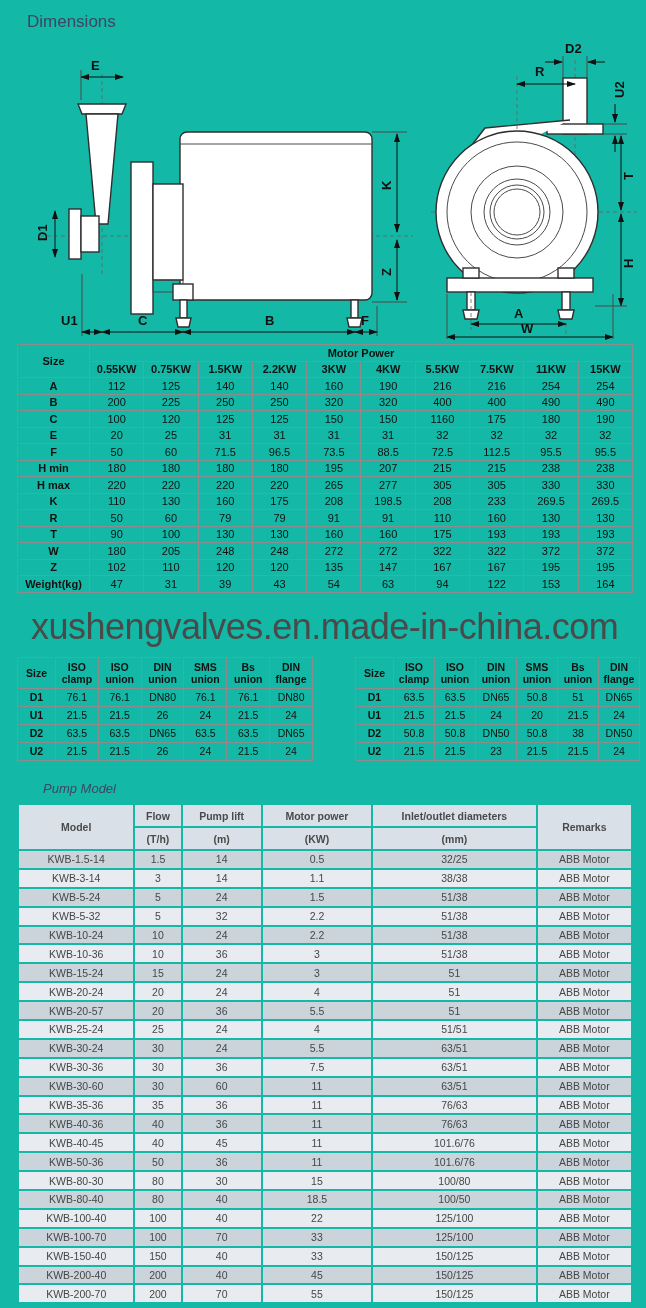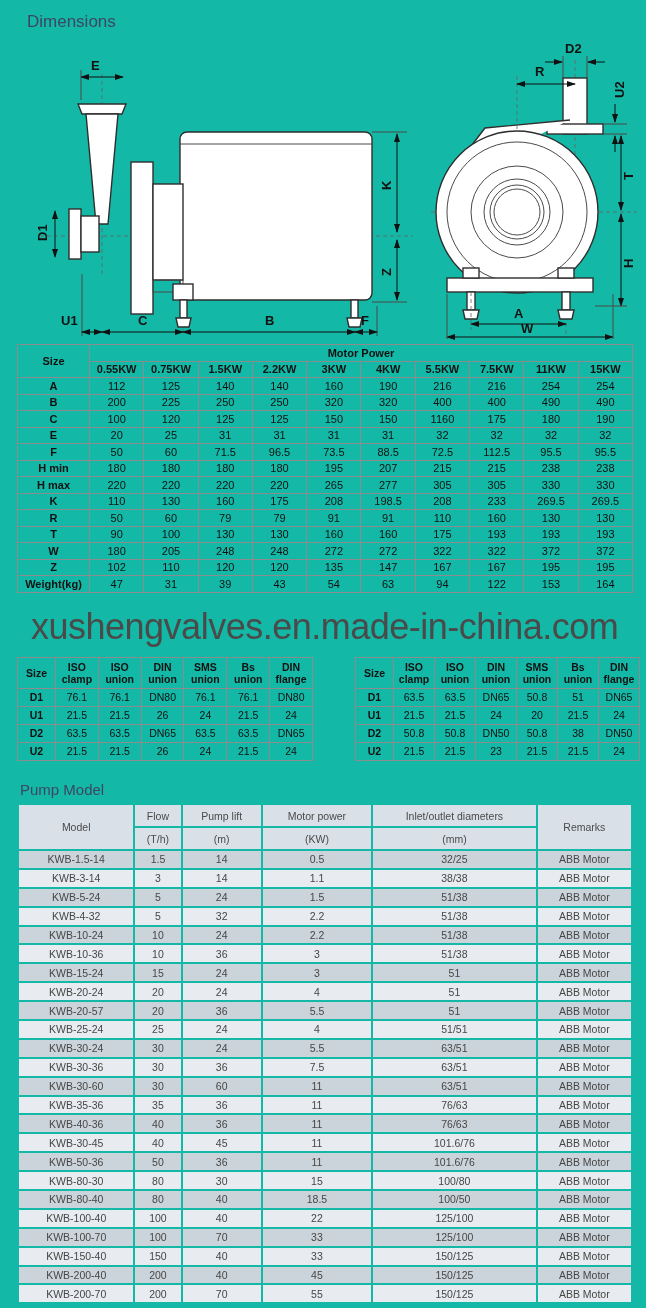--- a/index.html
+++ b/index.html
@@ -2,21 +2,21 @@
 <html><head>
 <meta charset="utf-8">
 <style>
   * { box-sizing: border-box; }
   html,body { margin:0; padding:0; background:#ffffff; }
   body { width:646px; height:1308px; font-family:"Liberation Sans", sans-serif; position:relative; }
   .page { position:relative; width:646px; height:1308px; overflow:hidden; background:#14b8a6; }
 
   .sec-heading { position:absolute; margin:0; font-weight:400; color:#3d4663; }
   .h-dimensions { left:27px; top:12px; font-size:17px; }
-  .h-pumpmodel  { left:20px; top:781px; font-size:15px; }
+  .h-pumpmodel  { left:43px; top:781px; font-size:13px;font-style:italic; }
 
   svg { position:absolute; overflow:visible; }
   svg text { font-family:"Liberation Sans", sans-serif; font-size:13px; font-weight:bold; fill:#111; }
   .thin  { stroke:#4a4a4a; stroke-width:1; fill:none; }
   .thick { stroke:#2e2e2e; stroke-width:1.4; fill:#fff; }
   .dash  { stroke:#666; stroke-width:0.8; stroke-dasharray:4 3; fill:none; }
   .dim   { stroke:#111; stroke-width:1; fill:none; }
 
   
   table.dim { position:absolute; left:17px; top:344px; width:616px; border-collapse:collapse; table-layout:fixed; font-size:11px; color:#111; text-align:center; }
@@ -32,21 +32,21 @@
   table.conn { position:absolute; top:657px; border-collapse:collapse; table-layout:fixed; font-size:10.5px; color:#111; text-align:center; }
   table.conn th, table.conn td { border:1px solid #8c8c8c; padding:0; height:18px; line-height:1.15; }
   table.conn th { font-weight:bold; height:31px; }
   table.conn td.rowlabel { font-weight:bold; }
   .conn-left  { left:17px;  width:296px; }
   .conn-right { left:355px; width:285px; }
   table.conn col.size-col { width:38px; }
 
   
   table.pump { position:absolute; left:17px; top:803px; width:616px; border-collapse:separate; border-spacing:2px; table-layout:fixed; font-size:10.5px; color:#464646; text-align:center; }
-  table.pump th { background:#d9e0e8; font-weight:400; color:#4a4a4a; padding:0; height:21px; }
+  table.pump th { background:#d9e0e8; font-weight:700; color:#4a4a4a; padding:0; height:21px; }
   table.pump td { padding:0; height:16.9px; }
   table.pump tr.dark td  { background:#ccd4db; }
   table.pump tr.light td { background:#e8ebef; }
   table.pump col.c-model { width:19%; }
   table.pump col.c-flow  { width:7.5%; }
   table.pump col.c-lift  { width:13%; }
   table.pump col.c-power { width:18%; }
   table.pump col.c-dia   { width:27%; }
   table.pump col.c-rem   { width:15.5%; }
 </style>
@@ -541,21 +541,21 @@
         </tr>
         <tr class="dark">
           <td>KWB-5-24</td>
           <td>5</td>
           <td>24</td>
           <td>1.5</td>
           <td>51/38</td>
           <td>ABB Motor</td>
         </tr>
         <tr class="light">
-          <td>KWB-4-32</td>
+          <td>KWB-5-32</td>
           <td>5</td>
           <td>32</td>
           <td>2.2</td>
           <td>51/38</td>
           <td>ABB Motor</td>
         </tr>
         <tr class="dark">
           <td>KWB-10-24</td>
           <td>10</td>
           <td>24</td>
@@ -637,21 +637,21 @@
         </tr>
         <tr class="dark">
           <td>KWB-40-36</td>
           <td>40</td>
           <td>36</td>
           <td>11</td>
           <td>76/63</td>
           <td>ABB Motor</td>
         </tr>
         <tr class="light">
-          <td>KWB-30-45</td>
+          <td>KWB-40-45</td>
           <td>40</td>
           <td>45</td>
           <td>11</td>
           <td>101.6/76</td>
           <td>ABB Motor</td>
         </tr>
         <tr class="dark">
           <td>KWB-50-36</td>
           <td>50</td>
           <td>36</td>

